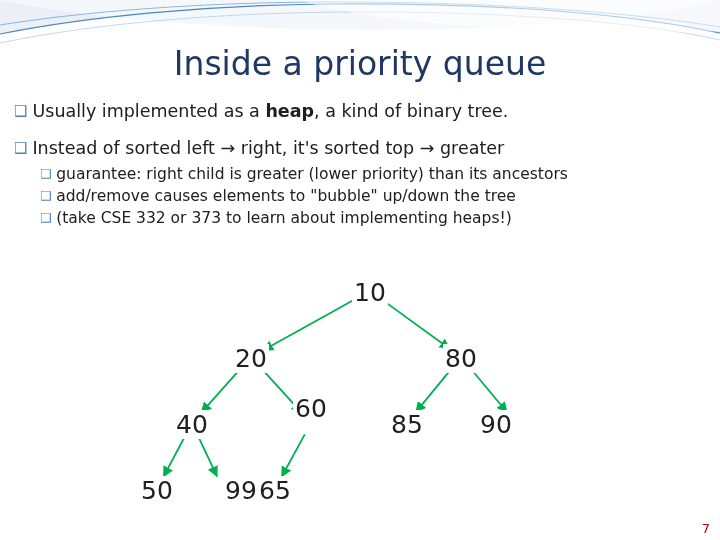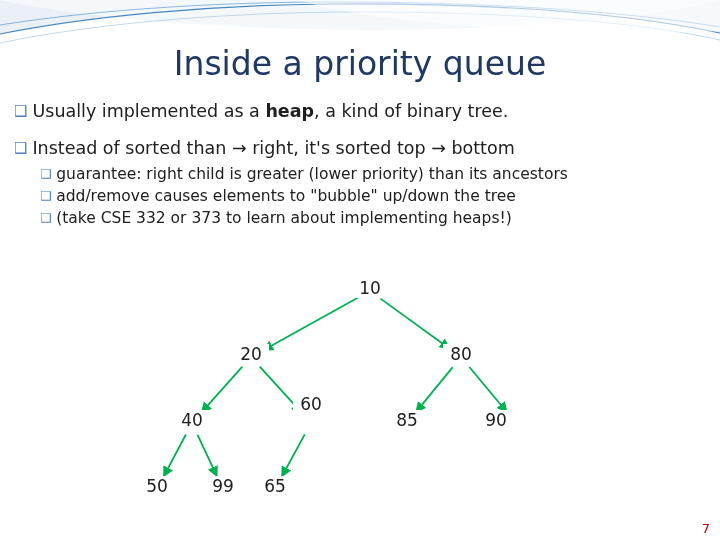--- a/index.html
+++ b/index.html
@@ -77,21 +77,21 @@
   }
   .tree {
     position: absolute;
     top: 262px;
     left: 0;
     width: 720px;
     height: 250px;
   }
   .node {
     position: absolute;
-    font-size: 17px;
+    font-size: 25px;
     color: #202020;
     font-family: "DejaVu Sans", sans-serif;
     text-align: center;
     background: #ffffff;
     white-space: nowrap;
   }
   .pagenum {
     position: absolute;
     right: 10px;
     bottom: 4px;
@@ -119,21 +119,21 @@
   <div class="bullets">
     <div class="b1">
       <span class="mark">❑</span>
       <span class="txt"><span>Usually implemented as a </span><b>heap</b><span>, a kind of binary tree.</span></span>
     </div>
 
     <div class="gap"></div>
 
     <div class="b1">
       <span class="mark">❑</span>
-      <span class="txt">Instead of sorted than → right, it's sorted top → bottom</span>
+      <span class="txt">Instead of sorted left → right, it's sorted top → greater</span>
     </div>
 
     <div class="b2">
       <span class="mark">❑</span>
       <span class="txt">guarantee: right child is greater (lower priority) than its ancestors</span>
     </div>
 
     <div class="b2">
       <span class="mark">❑</span>
       <span class="txt">add/remove causes elements to "bubble" up/down the tree</span>
@@ -164,19 +164,19 @@
       </svg>
     <div id="tree-nodes">
         <div class="node" style="left: 352px; top: 16px; width: 36px;">10</div>
         <div class="node" style="left: 233px; top: 82px; width: 36px;">20</div>
         <div class="node" style="left: 443px; top: 82px; width: 36px;">80</div>
         <div class="node" style="left: 174px; top: 148px; width: 36px;">40</div>
         <div class="node" style="left: 293px; top: 132px; width: 36px;">60</div>
         <div class="node" style="left: 389px; top: 148px; width: 36px;">85</div>
         <div class="node" style="left: 478px; top: 148px; width: 36px;">90</div>
         <div class="node" style="left: 139px; top: 214px; width: 36px;">50</div>
-        <div class="node" style="left: 205px; top: 214px; width: 36px;">99</div>
+        <div class="node" style="left: 223px; top: 214px; width: 36px;">99</div>
         <div class="node" style="left: 257px; top: 214px; width: 36px;">65</div>
       </div>
   </div>
 
   <div class="pagenum">7</div>
 </div>
 
 </body></html>

